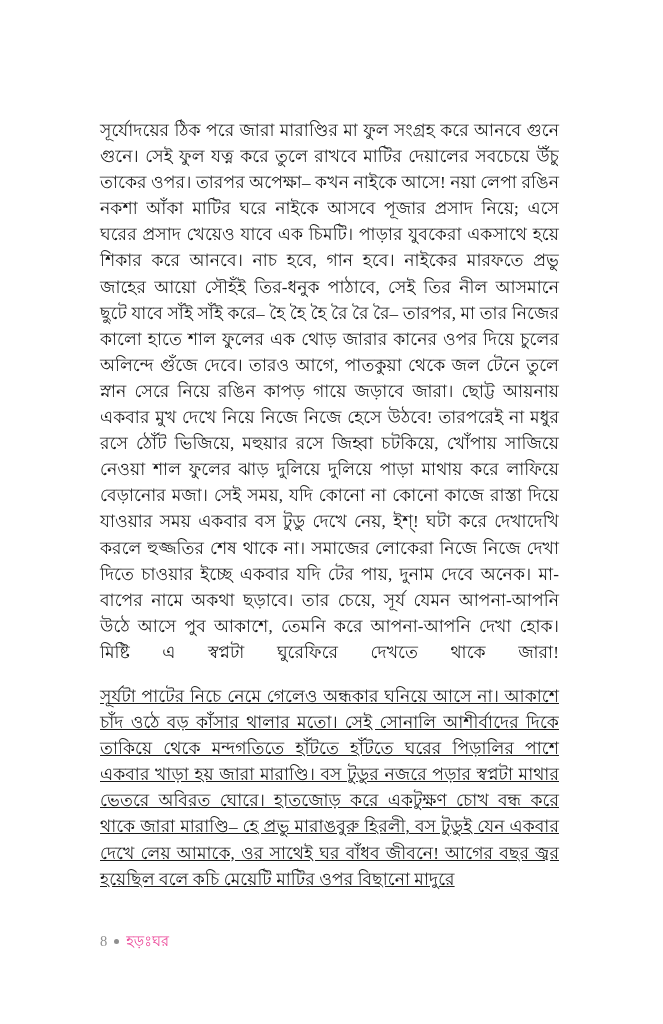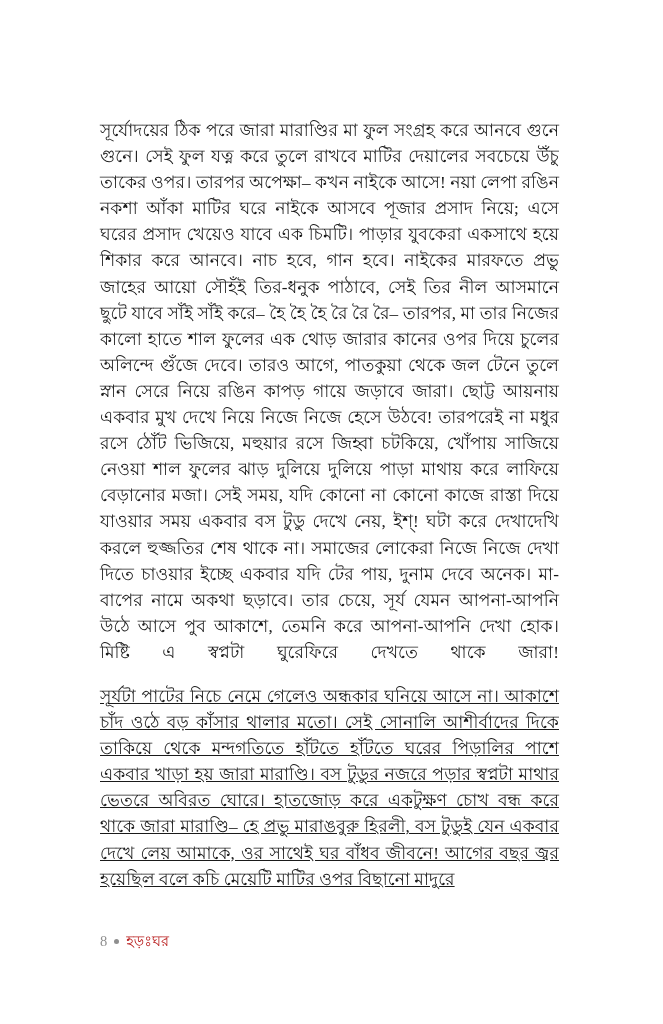--- a/index.html
+++ b/index.html
@@ -75,21 +75,21 @@
   #footer .dot {
     display: inline-block;
     width: 5px;
     height: 5px;
     border-radius: 50%;
     background: #8e8e8e;
     vertical-align: middle;
     margin: 0 7px 2px 7px;
   }
   #footer .book-title {
-    color: #b91c1c;
+    color: #ec4899;
     text-align: center;
   }
 </style>
 </head>
 <body>
 
 <div id="page">
 
   <div id="text-column">
     <p class="para justify-all">সূর্যোদয়ের ঠিক পরে জারা মারাণ্ডির মা ফুল সংগ্রহ করে আনবে গুনে গুনে। সেই ফুল যত্ন করে তুলে রাখবে মাটির দেয়ালের সবচেয়ে উঁচু তাকের ওপর। তারপর অপেক্ষা– কখন নাইকে আসে! নয়া লেপা রঙিন নকশা আঁকা মাটির ঘরে নাইকে আসবে পূজার প্রসাদ নিয়ে; এসে ঘরের প্রসাদ খেয়েও যাবে এক চিমটি। পাড়ার যুবকেরা একসাথে হয়ে শিকার করে আনবে। নাচ হবে, গান হবে। নাইকের মারফতে প্রভু জাহের আয়ো সৌহঁই তির-ধনুক পাঠাবে, সেই তির নীল আসমানে ছুটে যাবে সাঁই সাঁই করে– হৈ হৈ হৈ রৈ রৈ রৈ– তারপর, মা তার নিজের কালো হাতে শাল ফুলের এক থোড় জারার কানের ওপর দিয়ে চুলের অলিন্দে গুঁজে দেবে। তারও আগে, পাতকুয়া থেকে জল টেনে তুলে স্নান সেরে নিয়ে রঙিন কাপড় গায়ে জড়াবে জারা। ছোট্ট আয়নায় একবার মুখ দেখে নিয়ে নিজে নিজে হেসে উঠবে! তারপরেই না মধুর রসে ঠোঁট ভিজিয়ে, মহুয়ার রসে জিহ্বা চটকিয়ে, খোঁপায় সাজিয়ে নেওয়া শাল ফুলের ঝাড় দুলিয়ে দুলিয়ে পাড়া মাথায় করে লাফিয়ে বেড়ানোর মজা। সেই সময়, যদি কোনো না কোনো কাজে রাস্তা দিয়ে যাওয়ার সময় একবার বস টুডু দেখে নেয়, ইশ্! ঘটা করে দেখাদেখি করলে হুজ্জতির শেষ থাকে না। সমাজের লোকেরা নিজে নিজে দেখা দিতে চাওয়ার ইচ্ছে একবার যদি টের পায়, দুনাম দেবে অনেক। মা-বাপের নামে অকথা ছড়াবে। তার চেয়ে, সূর্য যেমন আপনা-আপনি উঠে আসে পুব আকাশে, তেমনি করে আপনা-আপনি দেখা হোক। মিষ্টি এ স্বপ্নটা ঘুরেফিরে দেখতে থাকে জারা!</p>

